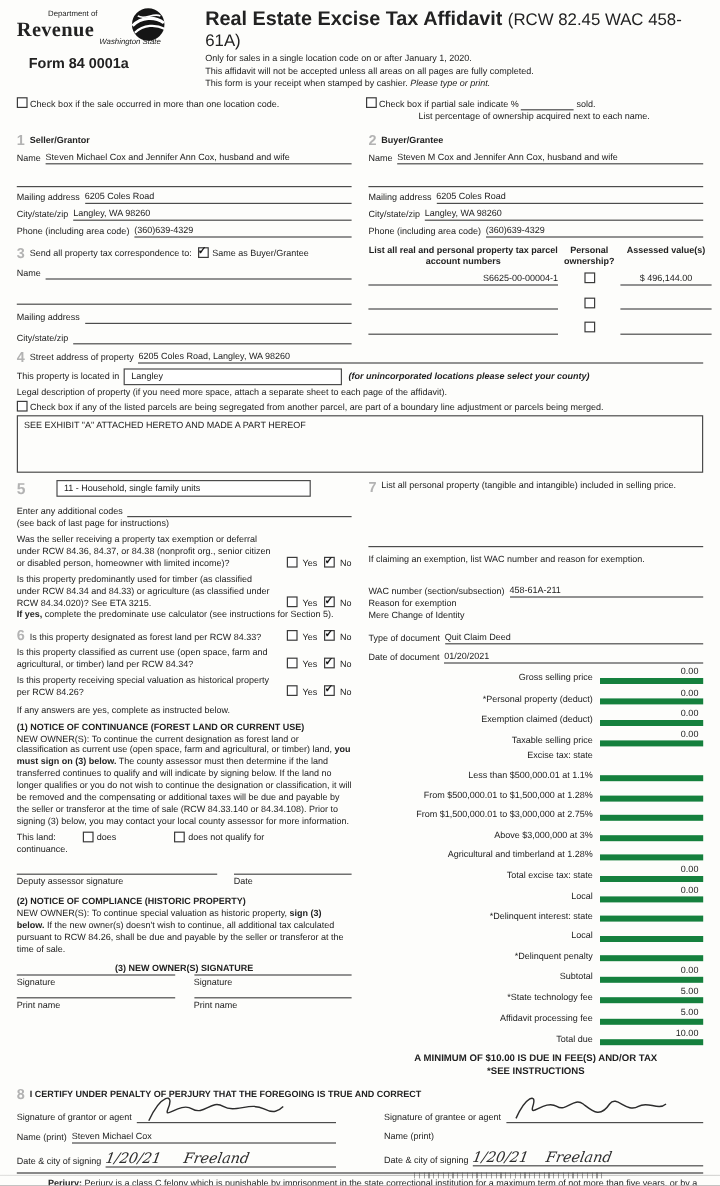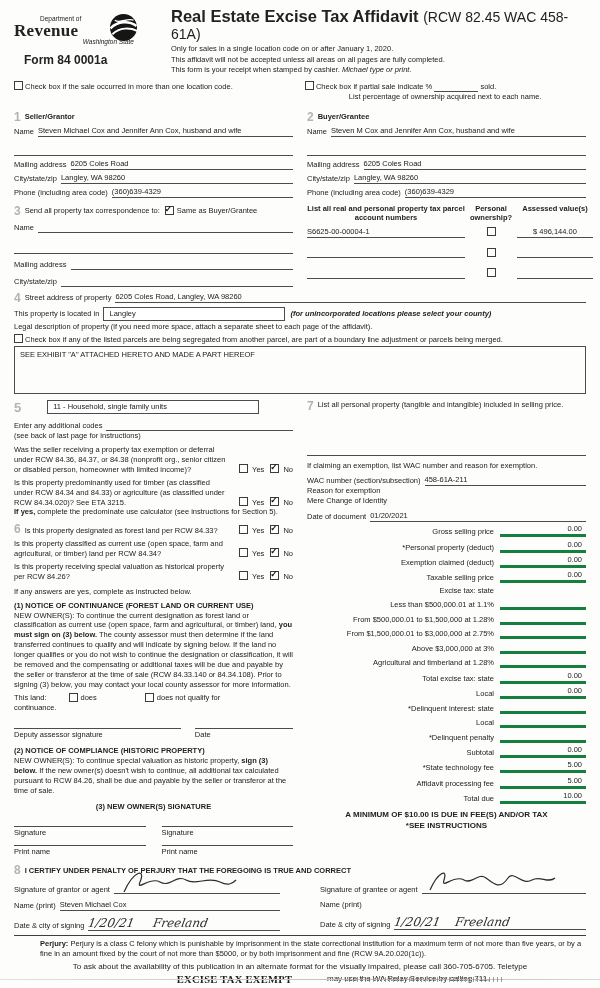--- a/index.html
+++ b/index.html
@@ -7,21 +7,21 @@
         font-family:"Liberation Sans",sans-serif;font-size:7.5px;color:#222;
         box-sizing:border-box;padding:6px 14px 0 14px;line-height:1.32;overflow:hidden;}
   .b{font-weight:bold}.i{font-style:italic}
   .flex{display:flex}.fill{flex:1}
   .ul{display:inline-block;border-bottom:1px solid #4c4c4c;min-height:9px;vertical-align:bottom}
   .cb{display:inline-block;width:7px;height:7px;border:1px solid #3b3b3b;background:#fff;
       vertical-align:-1px;position:relative;flex:none}
   .cb.checked::after{content:"✓";position:absolute;left:-1px;top:-3px;font-size:9px;font-weight:bold;color:#1a1a1a}
   .secnum{font-size:12px;font-weight:bold;color:#b3b3b3;margin-right:4px;line-height:1}
   
-  .hdr{display:flex;align-items:center}
+  .hdr{display:flex;align-items:flex-start}
   .logo{width:148px;flex:none;position:relative;padding-top:2px}
   .logo .dept{font-size:6.5px;margin-left:26px}
   .logo .rev{font-family:"Liberation Serif",serif;font-weight:bold;font-size:17px;line-height:.9;letter-spacing:.3px}
   .logo .wa{font-size:6.5px;font-style:italic;text-align:right;margin-right:28px}
   .logo svg{position:absolute;right:24px;top:0}
   .formnum{font-size:12px;font-weight:bold;margin-top:6px;margin-left:10px}
   .vline{width:1px;background:#444;margin:0 8px 2px 0}
   .titleblk{flex:1;padding-top:2px}
   .title{font-size:16.5px;font-weight:bold;line-height:1.05}
   .titlesuf{font-size:14px;font-weight:normal}
@@ -41,21 +41,21 @@
   
   .qrow{display:flex;align-items:flex-end;margin-top:3px}
   .qrow p{margin:0;flex:1}
   .yesno{white-space:nowrap;margin-left:4px}
   .yesno .cb{margin:0 2px 0 6px}
   .ntitle{font-weight:bold;margin-top:4px}
   .small-gap{margin-top:2px}
   
   .finrow{display:flex;align-items:flex-end;margin-top:2.5px}
   .finlabel{flex:1;text-align:right;padding-right:6px;white-space:nowrap}
-  .finval{width:82px;flex:none;border-bottom:3px solid #15803d;text-align:right;padding-right:4px;min-height:9px}
+  .finval{width:82px;flex:none;border-bottom:5px solid #15803d;text-align:right;padding-right:4px;min-height:9px}
   .finval.noline{border-bottom:none}
   
   .sigline{flex:1;border-bottom:1px solid #4c4c4c;position:relative;height:12px}
   .sigline svg{position:absolute;bottom:-3px;left:6px}
   .hand{font-family:"DejaVu Serif",serif;font-style:italic;font-size:12px;color:#2c2c2c;
         display:inline-block;transform:skewX(-10deg);line-height:.8}
   .labelunder{border-top:1px solid #4c4c4c;padding-top:1px}
   
   .stamp{font-family:"Liberation Serif",serif;font-weight:bold;color:#1c1c1c;text-align:center;line-height:1.18}
   .stamp .s1{font-size:10.5px;letter-spacing:.3px}
@@ -85,21 +85,21 @@
       <div class="formnum">Form 84 0001a</div>
     </div>
     <div class="vline"></div>
     <div class="titleblk">
       <div class="title">
         <span>Real Estate Excise Tax Affidavit</span>
         <span class="titlesuf">(RCW 82.45 WAC 458-61A)</span>
       </div>
       <div class="sub">Only for sales in a single location code on or after January 1, 2020.</div>
       <div class="sub">This affidavit will not be accepted unless all areas on all pages are fully completed.</div>
-      <div class="sub"><span>This form is your receipt when stamped by cashier. </span><span class="i">Michael type or print.</span></div>
+      <div class="sub"><span>This form is your receipt when stamped by cashier. </span><span class="i">Please type or print.</span></div>
     </div>
   </div>
 
   <div class="flex" style="margin-top:6px">
     <div style="width:47%">
       <span class="cb"></span>
       <span>Check box if the sale occurred in more than one location code.</span>
     </div>
     <div style="margin-left:22px">
       <span class="cb"></span>
@@ -187,21 +187,21 @@
           <span class="ul fill"></span>
         </div>
     </div>
     <div class="col ptable">
       <div class="phead">
         <div class="pc1">List all real and personal property tax parcel account numbers</div>
         <div class="pc2">Personal ownership?</div>
         <div class="pc3">Assessed value(s)</div>
       </div>
       <div class="prow">
-        <div class="pc1"><span class="ul" style="width:100%;text-align:left">S6625-00-00004-1</span></div>
+        <div class="pc1"><span class="ul" style="width:100%;text-align:right">S6625-00-00004-1</span></div>
         <div class="pc2"><span class="cb"></span></div>
         <div class="pc3"><span class="ul" style="width:100%">$ 496,144.00</span></div>
       </div>
       <div class="prow" style="margin-top:10px">
         <div class="pc1"><span class="ul" style="width:100%"></span></div>
         <div class="pc2"><span class="cb"></span></div>
         <div class="pc3"><span class="ul" style="width:100%"></span></div>
       </div>
       <div class="prow" style="margin-top:10px">
         <div class="pc1"><span class="ul" style="width:100%"></span></div>
@@ -283,45 +283,49 @@
       <div class="flex" style="margin-top:16px;gap:14px">
         <div style="flex:1.7" class="labelunder"><span>Deputy assessor signature</span></div>
         <div style="flex:1" class="labelunder"><span>Date</span></div>
       </div>
 
       <div class="ntitle" style="margin-top:6px">(2) NOTICE OF COMPLIANCE (HISTORIC PROPERTY)</div>
       <div><span>NEW OWNER(S): To continue special valuation as historic property, </span><span class="b">sign (3) below.</span><span> If the new owner(s) doesn't wish to continue, all additional tax calculated pursuant to RCW 84.26, shall be due and payable by the seller or transferor at the time of sale.</span></div>
 
       <div class="b" style="text-align:center;margin-top:6px">(3) NEW OWNER(S) SIGNATURE</div>
 
-      <div class="flex" style="margin-top:14px;gap:16px">
+      <div class="flex" style="margin-top:0;gap:16px">
         <div class="fill labelunder"><span>Signature</span></div>
         <div class="fill labelunder"><span>Signature</span></div>
       </div>
       <div class="flex" style="margin-top:7px;gap:16px">
         <div class="fill labelunder"><span>Print name</span></div>
         <div class="fill labelunder"><span>Print name</span></div>
       </div>
     </div>
 
     <div class="col">
       <div class="flex">
         <span class="secnum">7</span>
         <span class="fill">List all personal property (tangible and intangible) included in selling price.</span>
       </div>
       <div style="height:34px"></div>
       <div class="ul" style="width:100%"></div>
       <div style="margin-top:5px">If claiming an exemption, list WAC number and reason for exemption.</div>
-      <div class="frow" style="margin-top:4px">
+      <div class="frow" style="margin-top:16px">
         <span class="lab">WAC number (section/subsection)</span>
         <span class="ul fill">458-61A-211</span>
       </div>
       <div>Reason for exemption</div>
       <div>Mere Change of Identity</div>
 
+      <div class="frow" style="margin-top:8px">
+        <span class="lab">Type of document</span>
+        <span class="ul fill">Quit Claim Deed</span>
+      </div>
       <div class="frow" style="margin-top:5px">
         <span class="lab">Date of document</span>
         <span class="ul fill">01/20/2021</span>
       </div>
 
       <div style="margin-top:2px">
           <div class="finrow">
             <span class="finlabel">Gross selling price</span>
             <span class="finval">0.00</span>
           </div>

